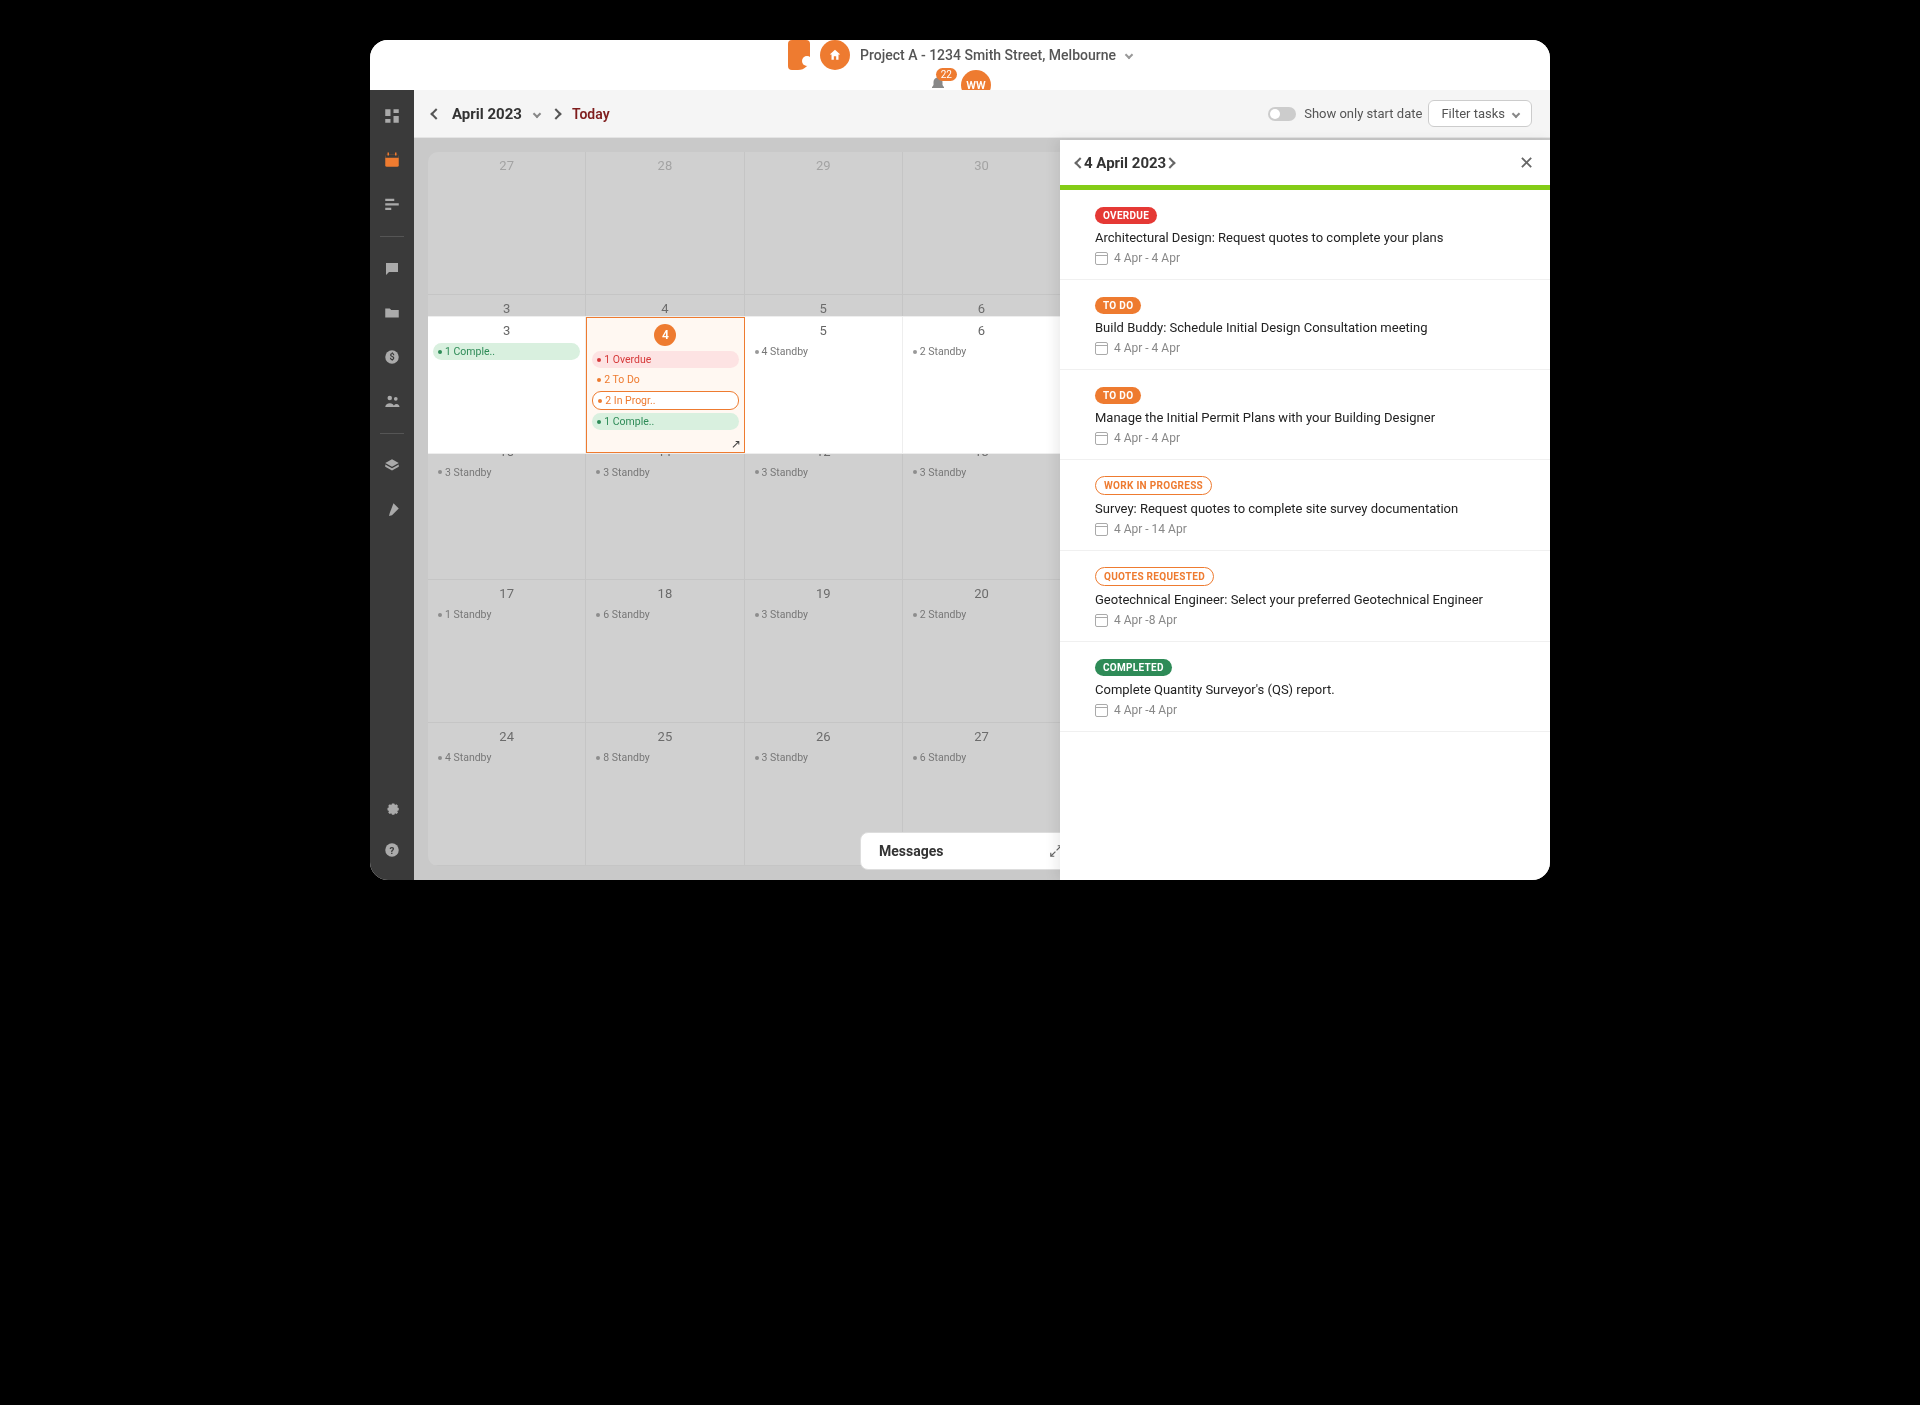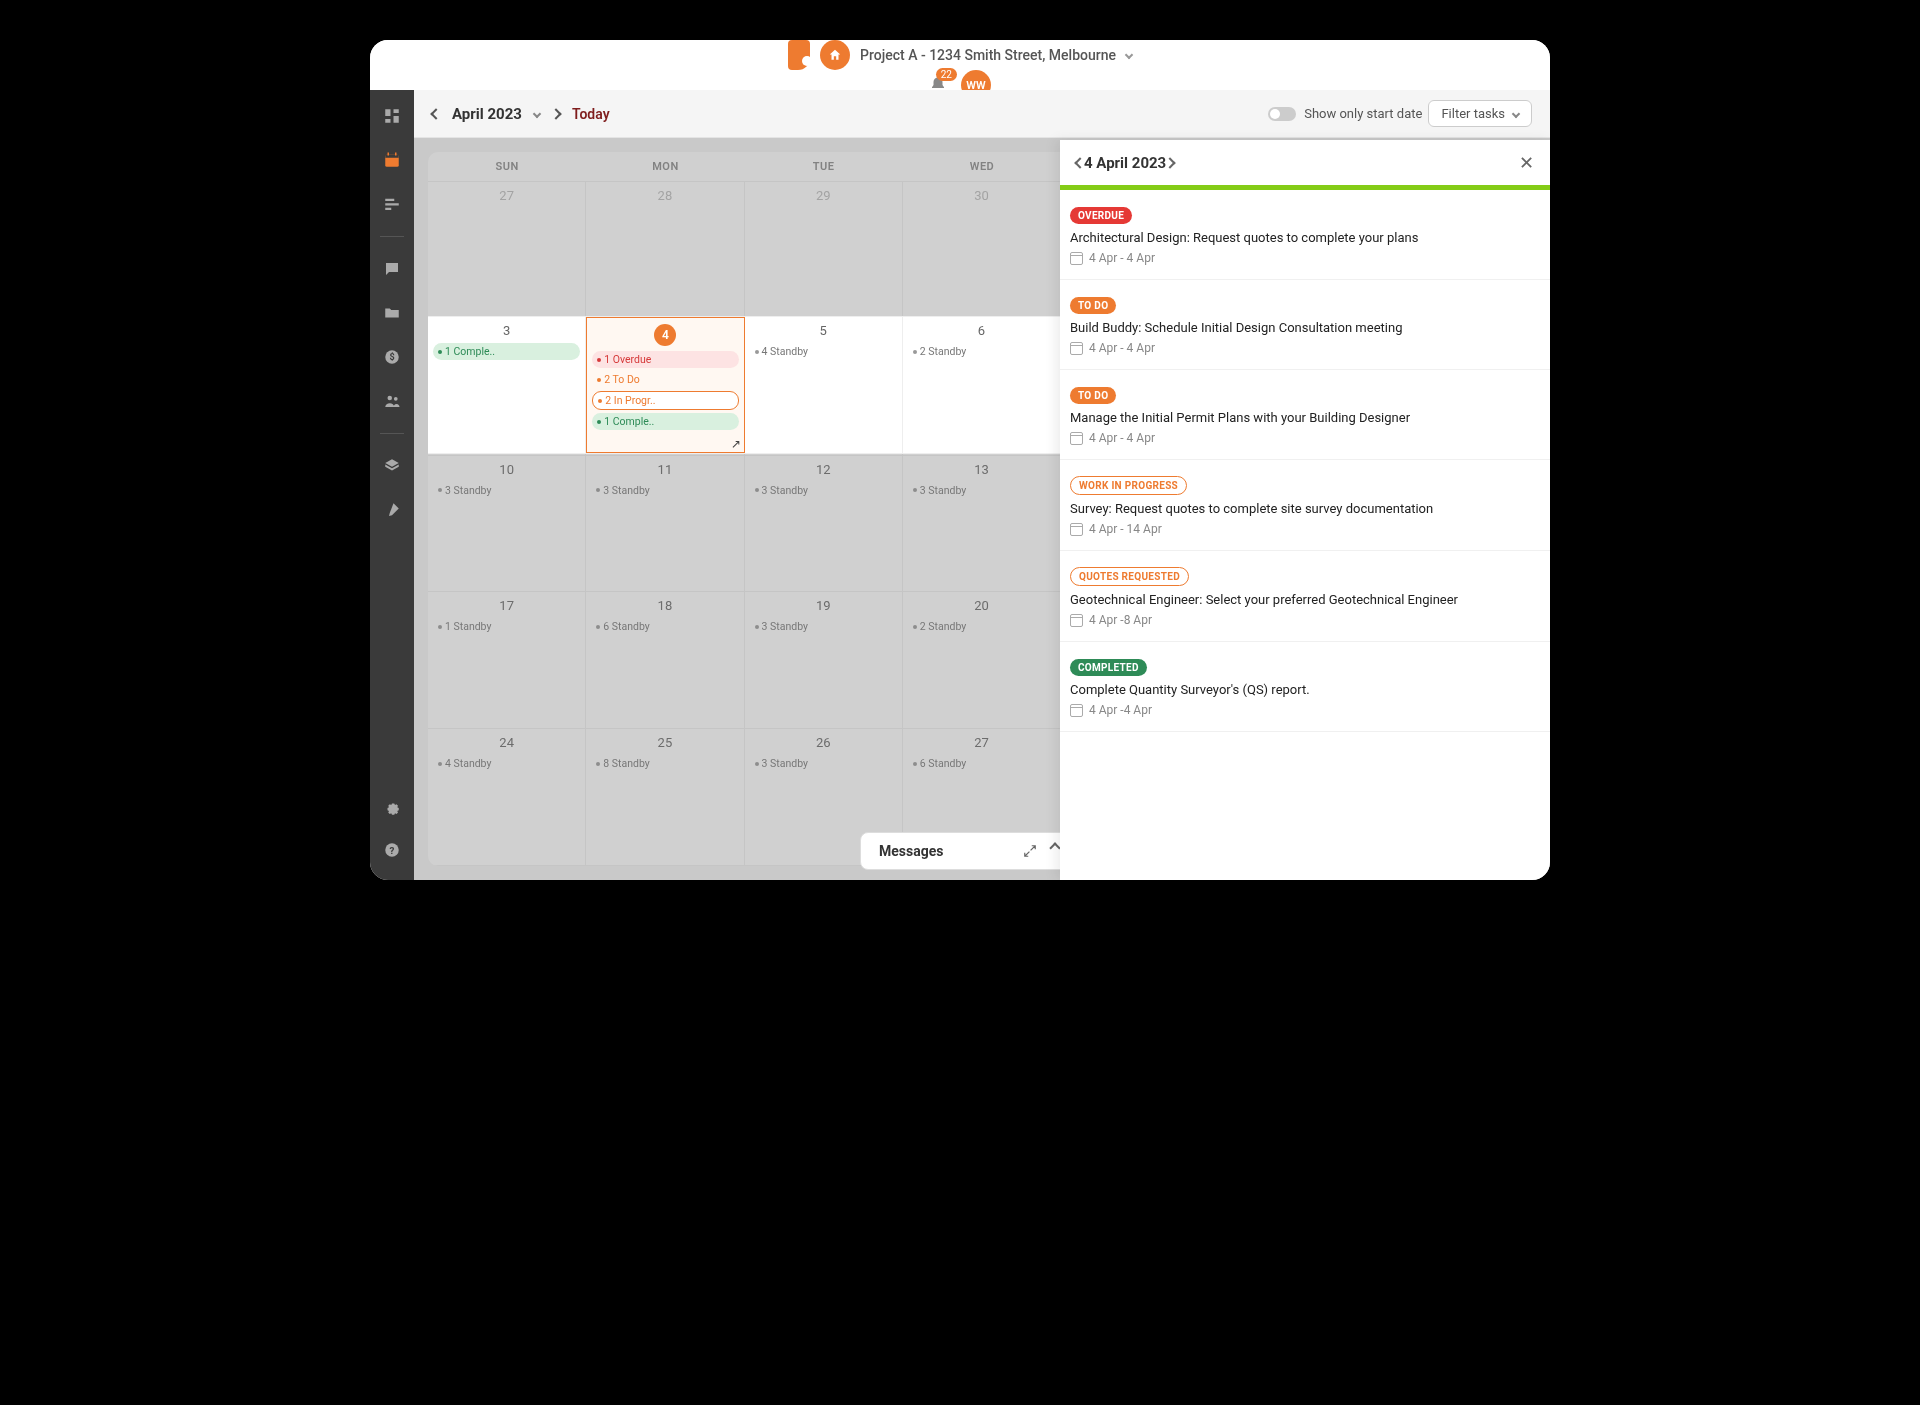--- a/index.html
+++ b/index.html
@@ -61,31 +61,31 @@
 .pill-orange-text { background: transparent; color: #ee7b30; }
 .pill-orange-text .dot { background: #ee7b30; }
 .pill-orange-out { background: #fff; color: #ee7b30; border: 1px solid #ee7b30; }
 .pill-orange-out .dot { background: #ee7b30; }
 
 .row-highlight { position: absolute; top: calc(27px + (100% - 27px) / 5); left: 0; right: 0; height: calc((100% - 27px) / 5); background: #fff; z-index: 5; border-top: 1px solid #eee; border-bottom: 1px solid #eee; display: grid; grid-template-columns: repeat(7, 1fr); }
 .row-highlight .cal-cell { border-bottom: none; }
 .row-highlight .selected-cell { border: 1.5px solid #ee7b30; background: #fff8f2; }
 
 
-.messages-widget { position: absolute; bottom: 10px; left: 50%; transform: translateX(-50%); background: #fff; border: 1px solid #ddd; border-radius: 8px; padding: 10px 18px; display: flex; align-items: center; gap: 80px; z-index: 4; width: 244px; }
+.messages-widget { position: absolute; bottom: 10px; left: 50%; transform: translateX(-50%); background: #fff; border: 1px solid #ddd; border-radius: 8px; padding: 10px 18px; display: flex; align-items: center; gap: 80px; z-index: 4; width: 244px; justify-content: space-between; }
 .messages-widget .mw-title { font-weight: 700; color: #333; font-size: 14px; }
 .messages-widget .mw-actions { display: flex; gap: 14px; color: #666; }
 
 
 .side-panel { position: absolute; top: 50px; right: 0; bottom: 0; width: 490px; background: #fff; z-index: 20; box-shadow: -4px 0 12px rgba(0,0,0,.08); display: flex; flex-direction: column; }
 .sp-header { display: flex; align-items: center; padding: 12px 16px; border-bottom: 5px solid #84cc16; gap: 0; }
 .sp-date { font-weight: 700; font-size: 15px; color: #333; }
 .sp-close { margin-left: auto; color: #666; cursor: pointer; font-size: 18px; }
 .sp-body { flex: 1; overflow-y: auto; }
-.task-item { padding: 14px 10px 14px; border-bottom: 1px solid #f0f0f0; }
+.task-item { padding: 14px 35px 14px; border-bottom: 1px solid #f0f0f0; }
 .badge { display: inline-block; font-size: 10px; font-weight: 700; padding: 3px 8px; border-radius: 10px; margin-bottom: 6px; letter-spacing: .3px; }
 .badge-overdue { background: #e53935; color: #fff; }
 .badge-todo { background: #ee7b30; color: #fff; }
 .badge-wip { background: #fff; color: #ee7b30; border: 1px solid #ee7b30; }
 .badge-quotes { background: #fff; color: #ee7b30; border: 1px solid #ee7b30; }
 .badge-complete { background: #2e8b57; color: #fff; }
 .task-title { font-weight: 400; font-size: 13px; color: #222; margin-bottom: 6px; }
 .task-date { display: flex; align-items: center; gap: 6px; color: #888; font-size: 12px; }
 .cal-icon { width: 13px; height: 13px; border: 1.3px solid #aaa; border-radius: 2px; position: relative; }
 .cal-icon::before { content: ''; position: absolute; top: 2px; left: 0; right: 0; height: 1px; background: #aaa; }
@@ -220,29 +220,20 @@
           </div>
           <div class="filter-btn">
             <span>Filter tasks</span>
             <span class="chev chev-down" style="color:#888"></span>
           </div>
         </div>
       </div>
 
       <div class="calendar">
         <div class="cal-wrap">
-          <div class="cal-head" id="cal-head">
-              <div>SUN</div>
-              <div>MON</div>
-              <div>TUE</div>
-              <div>WED</div>
-              <div>THU</div>
-              <div>FRI</div>
-              <div>SAT</div>
-            </div>
           <div class="cal-grid" id="cal-grid">
               <div class="cal-cell outside">
                 <div class="day-num">27</div>
               </div>
               <div class="cal-cell outside">
                 <div class="day-num">28</div>
               </div>
               <div class="cal-cell outside">
                 <div class="day-num">29</div>
               </div>

